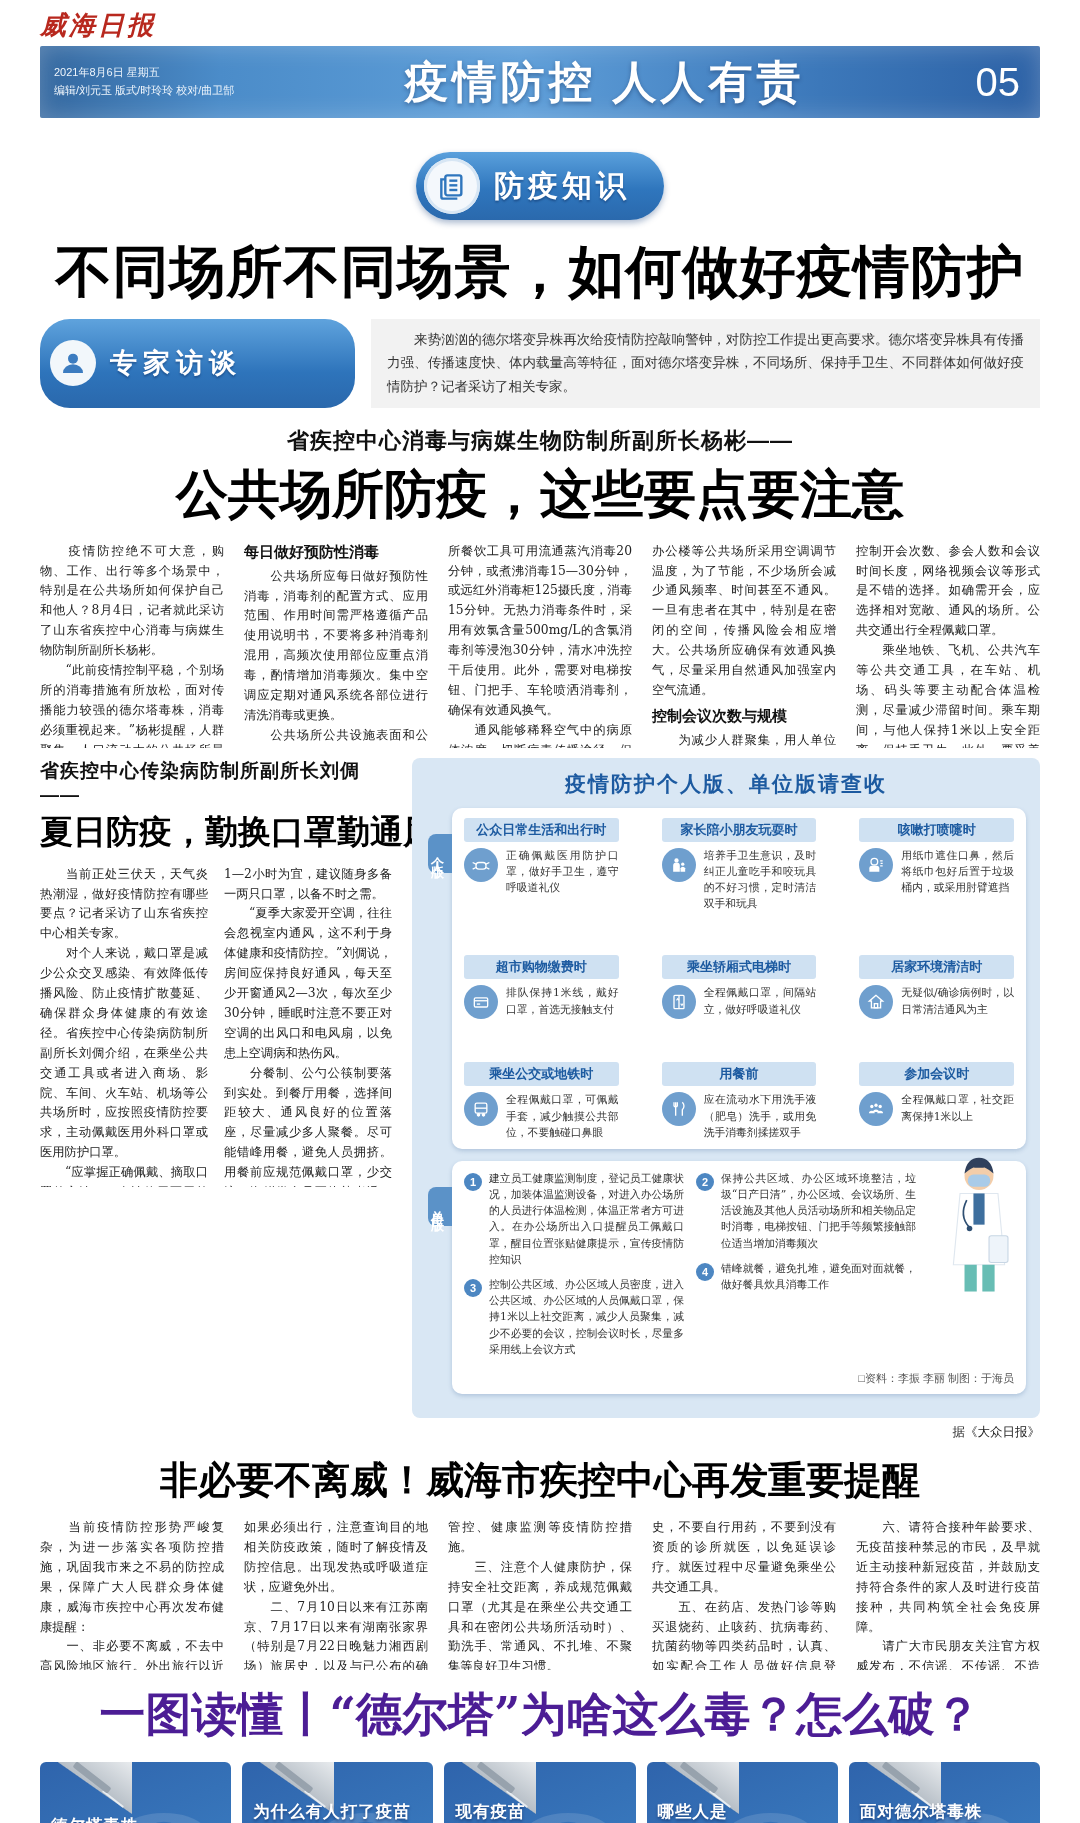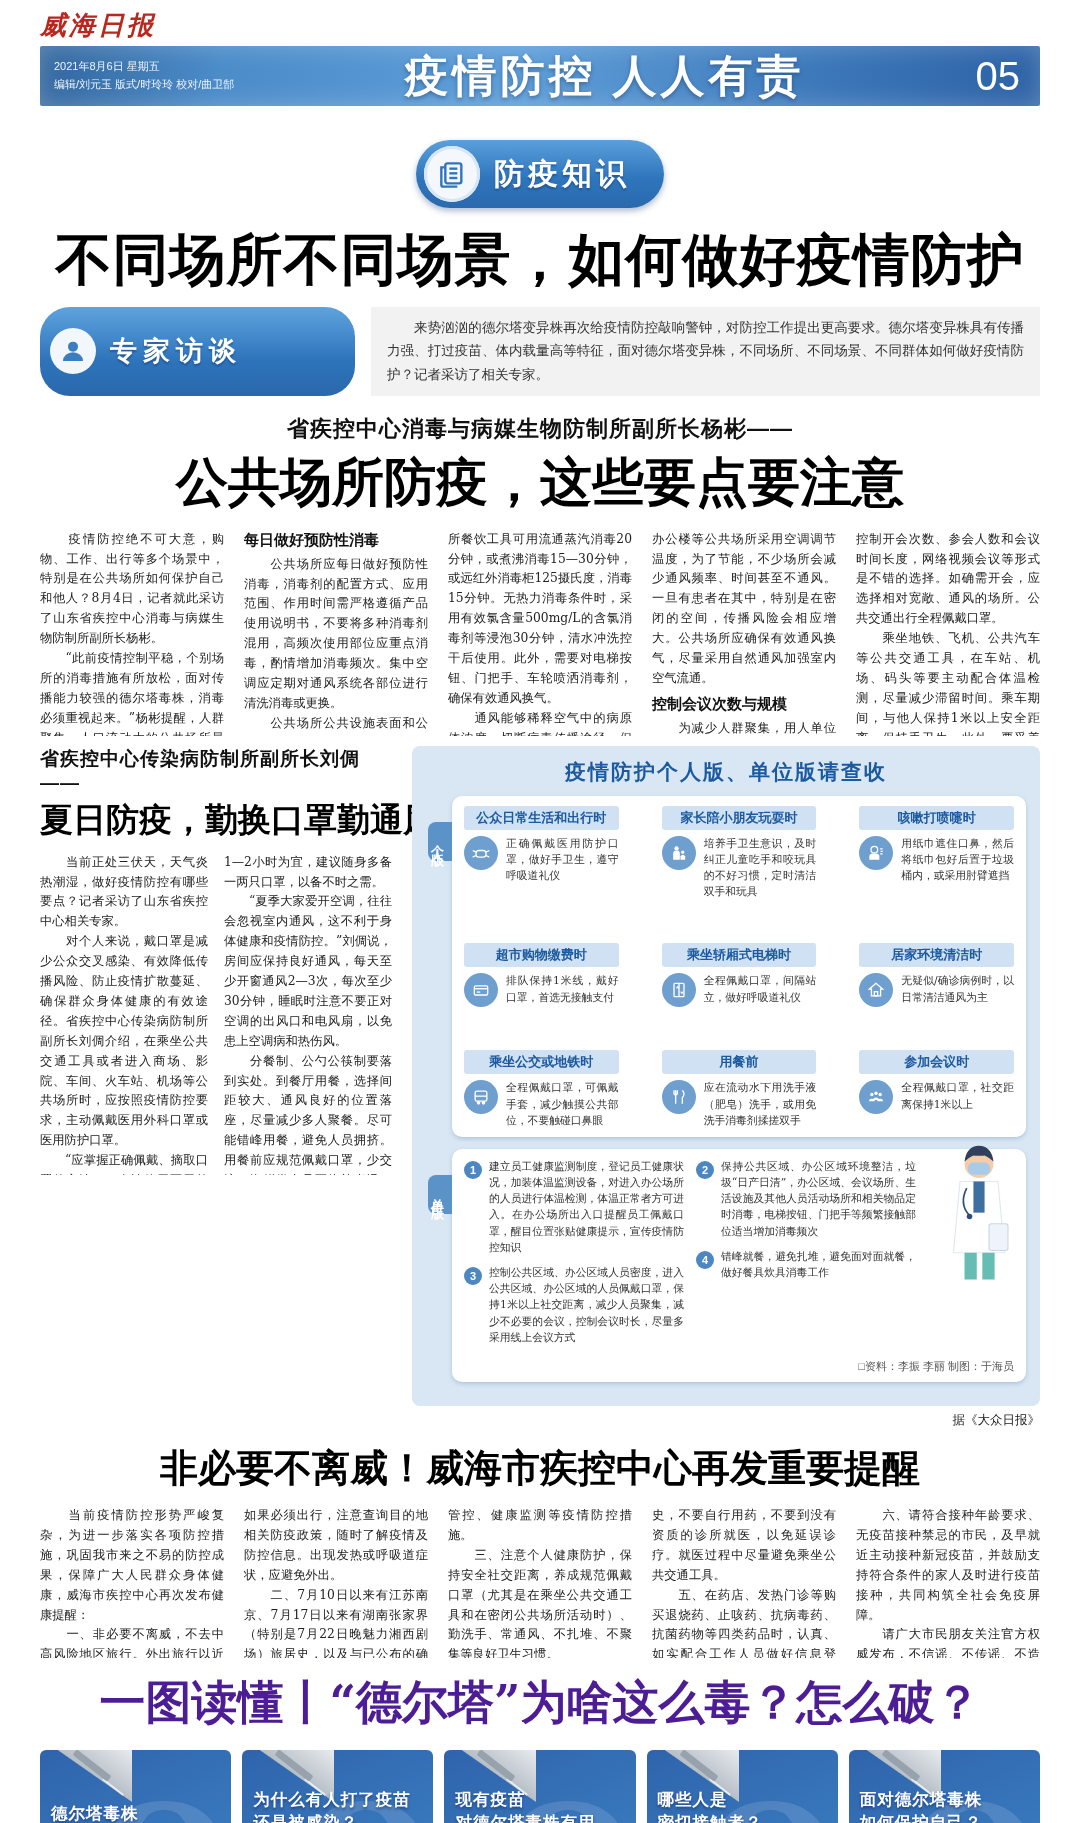--- a/index.html
+++ b/index.html
@@ -3,21 +3,21 @@
 <meta charset="utf-8">
 <style>
   html,body{margin:0;padding:0;background:#e9e9e9;}
   .page{width:1080px;height:1823px;margin:0 auto;background:#fff;position:relative;overflow:hidden;
         font-family:"Liberation Sans",sans-serif;color:#111;}
   .inner{padding:8px 40px 0;}
 
   
   .logo{font-family:"DejaVu Serif",serif;font-style:italic;font-weight:bold;font-size:26px;
         color:#b8281e;letter-spacing:3px;height:34px;line-height:34px;}
-  .banner{margin-top:4px;height:60px;border-radius:2px;display:flex;align-items:center;
+  .banner{margin-top:4px;height:72px;border-radius:2px;display:flex;align-items:center;
         background:linear-gradient(90deg,#33679f 0%,#4b8cc9 18%,#5f9fd9 48%,#3c78ba 78%,#2d62a6 100%);
         box-shadow:inset 0 0 24px rgba(255,255,255,.25);}
   .banner-left{width:225px;padding-left:14px;color:#eef5fc;font-size:11px;line-height:1.6;}
   .banner-title{flex:1;text-align:center;color:#fff;font-weight:bold;font-size:44px;letter-spacing:4px;
         text-shadow:0 2px 4px rgba(0,20,60,.35);}
   .banner-page{width:90px;text-align:right;padding-right:20px;color:#fff;font-size:40px;font-weight:300;}
 
   
   .badge-row{margin-top:34px;text-align:center;}
   .badge{display:inline-flex;align-items:center;gap:14px;padding:6px 34px 6px 8px;border-radius:38px;
@@ -151,21 +151,21 @@
     <div class="expert">
       <div class="expert-pill">
         <span class="expert-ic">
           <svg width="30" height="30" viewBox="0 0 24 24" fill="#3c7cc0">
             <circle cx="12" cy="8.5" r="4"></circle>
               <path d="M4 20 a8 7 0 0 1 16 0 z"></path>
           </svg>
         </span>
         <span class="expert-label">专家访谈</span>
       </div>
-      <div class="intro-box">　　来势汹汹的德尔塔变异株再次给疫情防控敲响警钟，对防控工作提出更高要求。德尔塔变异株具有传播力强、打过疫苗、体内载量高等特征，面对德尔塔变异株，不同场所、不同场景、不同群体如何做好疫情防护？记者采访了相关专家。</div>
+      <div class="intro-box">　　来势汹汹的德尔塔变异株再次给疫情防控敲响警钟，对防控工作提出更高要求。德尔塔变异株具有传播力强、传播速度快、体内载量高等特征，面对德尔塔变异株，不同场所、保持手卫生、不同群体如何做好疫情防护？记者采访了相关专家。</div>
     </div>
 
     <div style="margin-top:18px;">
       <div class="kicker">省疾控中心消毒与病媒生物防制所副所长杨彬——</div>
       <div class="h2">公共场所防疫，这些要点要注意</div>
       <div class="cols5 a1cols">
         <div>
 
           <div class="coltext">　　疫情防控绝不可大意，购物、工作、出行等多个场景中，特别是在公共场所如何保护自己和他人？8月4日，记者就此采访了山东省疾控中心消毒与病媒生物防制所副所长杨彬。
 　　“此前疫情控制平稳，个别场所的消毒措施有所放松，面对传播能力较强的德尔塔毒株，消毒必须重视起来。”杨彬提醒，人群聚集、人口流动大的公共场所最应认真做好消毒工作。</div>

